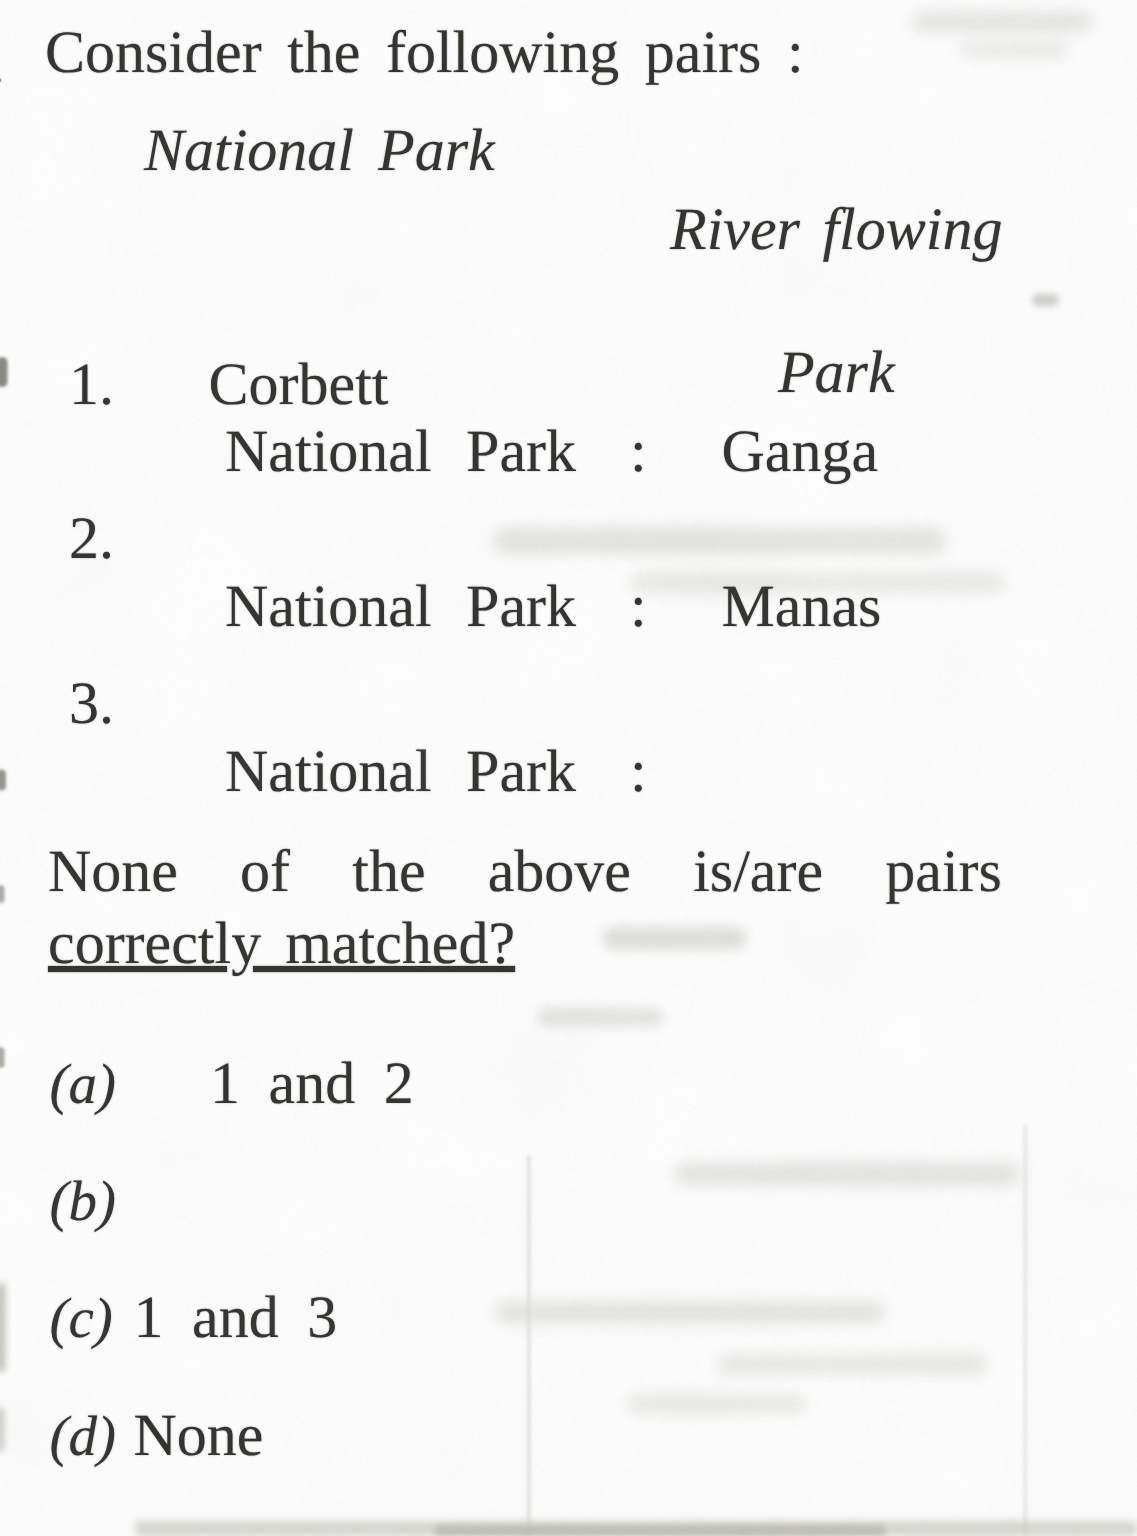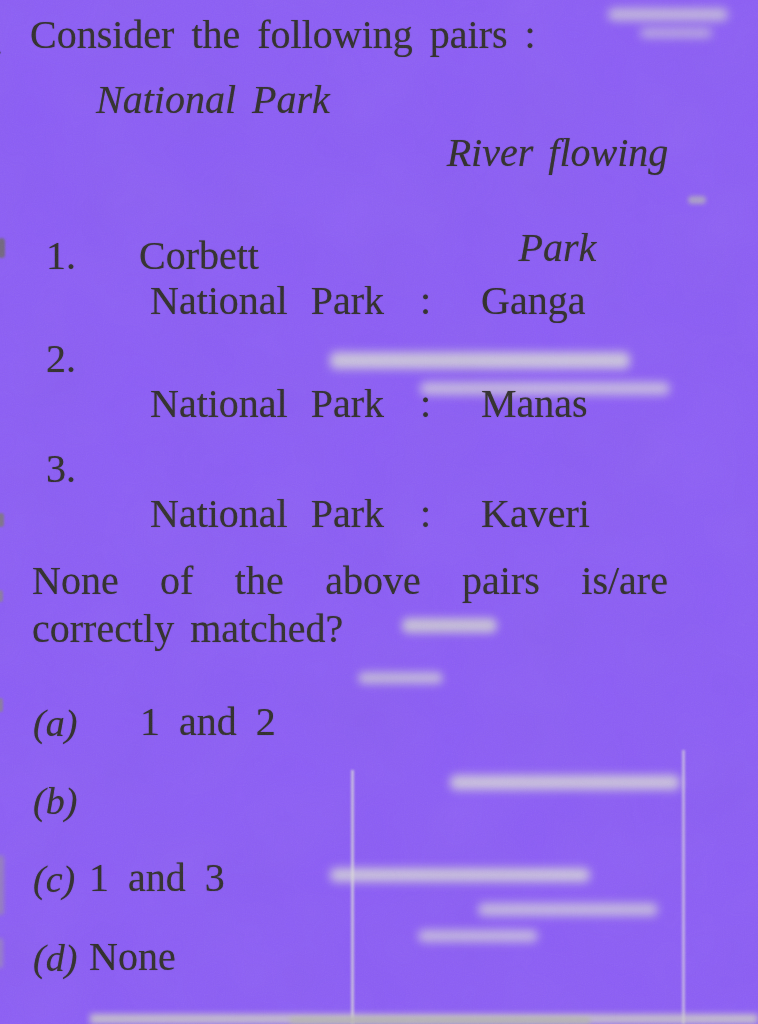--- a/index.html
+++ b/index.html
@@ -1,18 +1,18 @@
 <!DOCTYPE html>
 <html><head>
 <meta charset="utf-8">
 <style>
   html,body{margin:0;padding:0;background:#ecebe8;}
   .page{
     position:relative;width:758px;height:1024px;overflow:hidden;
-    background:#8b5cf6;
+    background:#ffffff;
     font-family:"Liberation Serif", serif;
     color:#2e2c29;
   }
   .abs{position:absolute;white-space:nowrap;line-height:1;}
   .ink{text-shadow:0 0 1.1px rgba(44,42,38,0.55);}
   .text-layer{position:absolute;inset:0;z-index:2;filter:blur(0.3px);font-size:40px;}
   .italic{font-style:italic;}
 
   
   .frag{left:-7px;top:22px;}
@@ -24,21 +24,21 @@
   .rownum{left:46px;}
   .rowname{left:139px;word-spacing:10px;}
   .r1l1{top:236px;} .r2l1{top:339px;} .r3l1{top:449px;}
   .line2{left:0;right:0;height:46px;}
   .r1l2{top:281px;} .r2l2{top:384px;} .r3l2{top:494px;}
   .line2 .np{position:absolute;left:150px;word-spacing:13px;white-space:nowrap;}
   .line2 .colon{position:absolute;left:420px;}
   .line2 .river{position:absolute;left:481px;}
 
   .stem1{left:32px;top:561px;width:636px;display:flex;justify-content:space-between;}
-  .stem2{left:32px;top:609px;word-spacing:6px;}
+  .stem2{left:32px;top:609px;word-spacing:6px;text-decoration:underline;}
 
   .opt{left:0;right:0;height:48px;}
   .oa{top:702px;} .ob{top:780px;} .oc{top:858px;} .od{top:937px;}
   .olabel{position:absolute;left:33px;font-size:38px;font-style:italic;top:2px;}
   .otext{position:absolute;left:89px;word-spacing:9px;}
   .oa .otext{left:120px;margin-left:20px;}
 
   
   .artifacts{position:absolute;inset:0;z-index:1;}
   .blob{position:absolute;border-radius:6px;}
@@ -98,30 +98,29 @@
     <div class="abs line2 r2l2">
       <span class="np">National Park</span>
       <span class="colon">:</span>
       <span class="river">Manas</span>
     </div>
 
     <div class="abs rownum r3l1">3.</div>
     <div class="abs line2 r3l2">
       <span class="np">National Park</span>
       <span class="colon">:</span>
-      <span class="river">Kaveri</span>
     </div>
 
     <div class="abs stem1">
       <span>None</span>
       <span>of</span>
       <span>the</span>
       <span>above</span>
+      <span>is/are</span>
       <span>pairs</span>
-      <span>is/are</span>
     </div>
     <div class="abs stem2">correctly matched?</div>
 
     <div class="abs opt oa">
       <span class="olabel">(a)</span>
       <span class="otext">1 and 2</span>
     </div>
     <div class="abs opt ob">
       <span class="olabel">(b)</span>
     </div>

